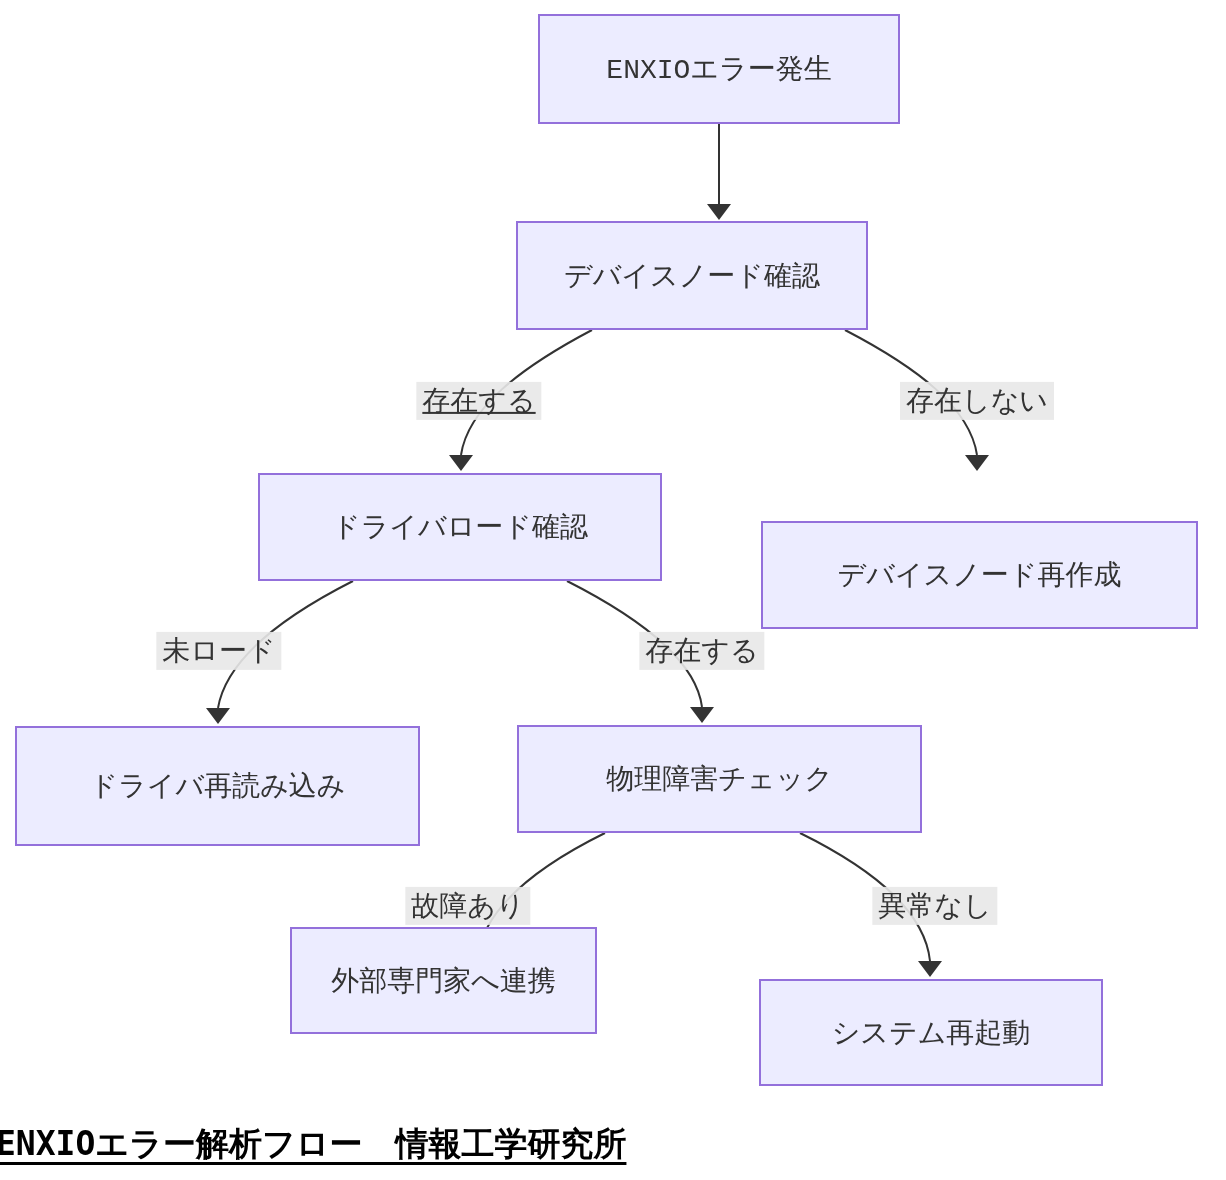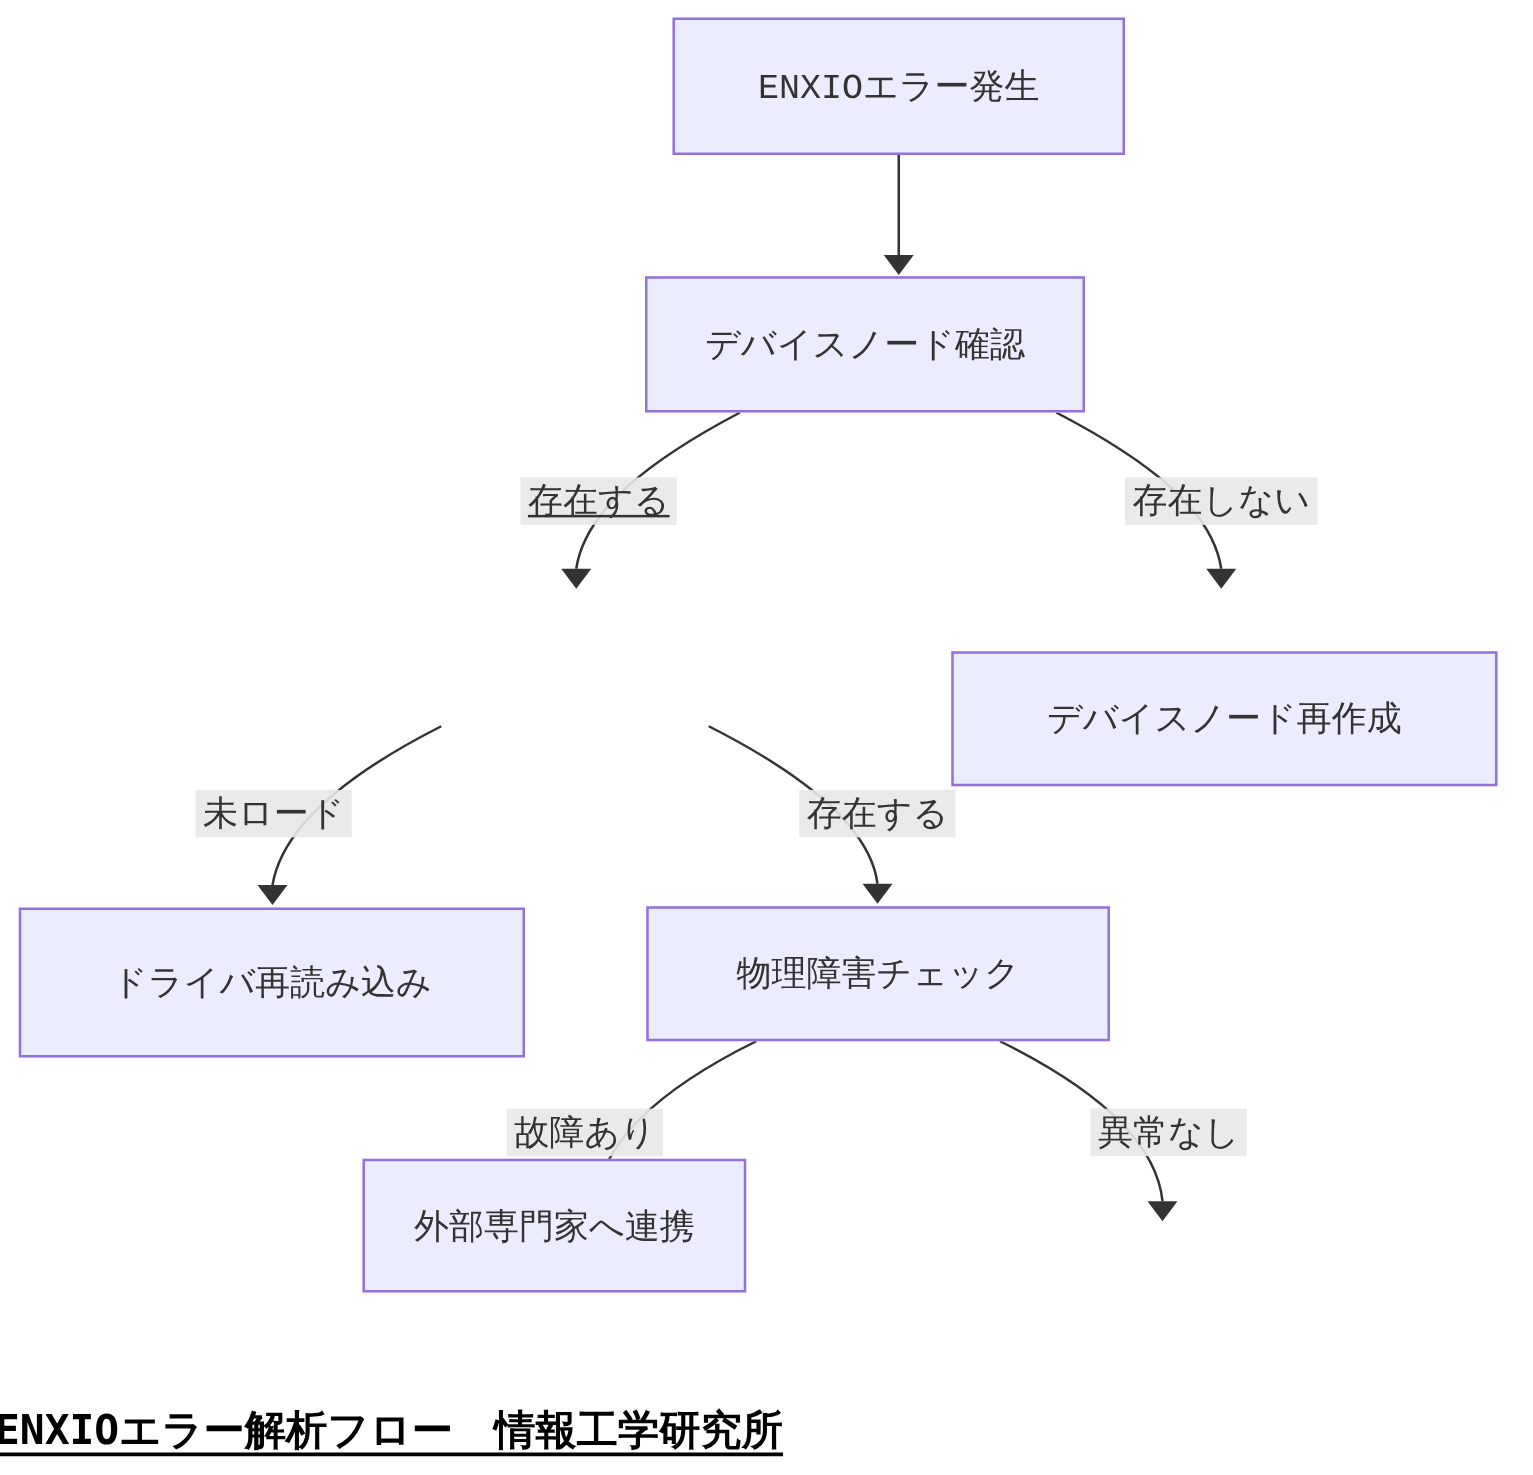--- a/index.html
+++ b/index.html
@@ -64,20 +64,22 @@
 
   <div class="edge-label" style="left:479px; top:401px;text-decoration:underline;">存在する</div>
   <div class="edge-label" style="left:977px; top:401px;">存在しない</div>
   <div class="edge-label" style="left:219px; top:651px;">未ロード</div>
   <div class="edge-label" style="left:702px; top:651px;">存在する</div>
   <div class="edge-label" style="left:468px; top:906px;">故障あり</div>
   <div class="edge-label" style="left:935px; top:906px;">異常なし</div>
 
   <div class="node" style="left:538px; top:14px;  width:362px; height:110px;">ENXIOエラー発生</div>
   <div class="node" style="left:516px; top:221px; width:352px; height:109px;">デバイスノード確認</div>
+  <div class="node" style="left:258px; top:473px; width:404px; height:108px;">ドライバロード確認</div>
   <div class="node" style="left:761px; top:473px; width:437px; height:108px;margin-top:48px;">デバイスノード再作成</div>
   <div class="node" style="left:15px;  top:726px; width:405px; height:120px;">ドライバ再読み込み</div>
-  <div class="node" style="left:517px; top:725px; width:371px; height:108px;">物理障害チェック</div>
+  <div class="node" style="left:517px; top:725px; width:405px; height:108px;">物理障害チェック</div>
   <div class="node" style="left:290px; top:927px; width:307px; height:107px;text-align:center;">外部専門家へ連携</div>
+  <div class="node" style="left:759px; top:979px; width:344px; height:107px;">システム再起動</div>
 
   <div class="caption">ENXIOエラー解析フロー　情報工学研究所</div>
 
 </div>
 
 </body></html>

